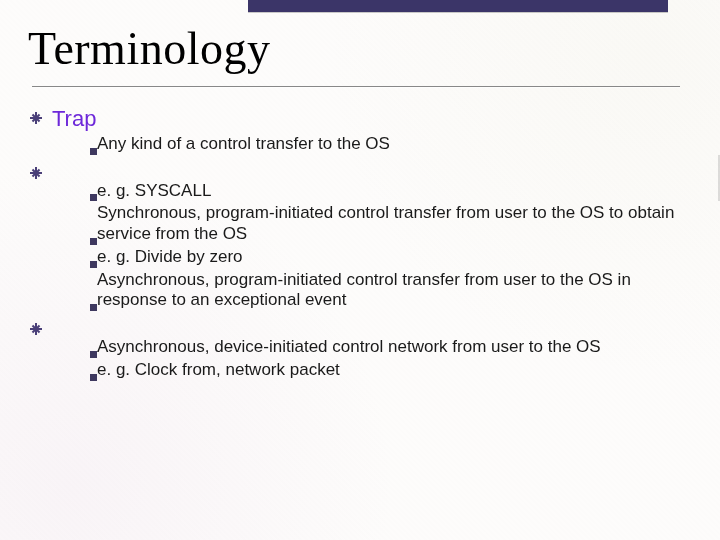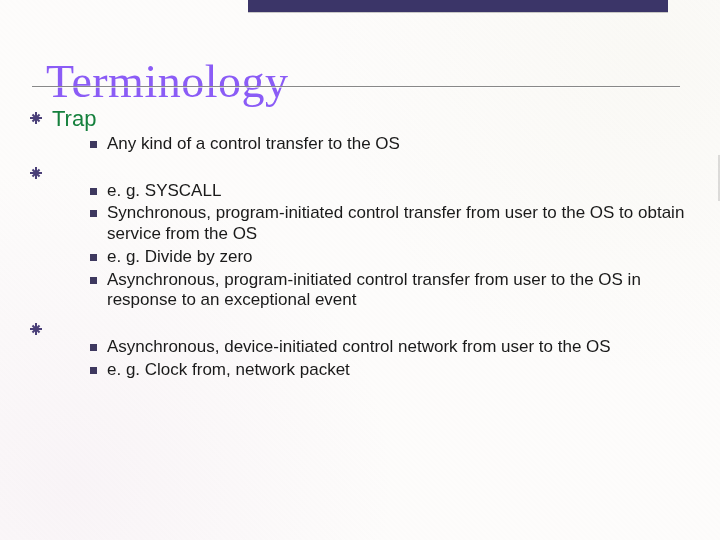--- a/index.html
+++ b/index.html
@@ -27,26 +27,25 @@
     top: 0;
     right: 52px;
     width: 420px;
     height: 12px;
     background: #3b3568;
     box-shadow: 0 1px 0 rgba(0,0,0,0.2);
   }
   .title {
     position: absolute;
     top: 22px;
-    left: 46px;
+    left: 28px;
     font-family: "Times New Roman", Times, serif;
     font-size: 46px;
-    color: #8b5cf6;
+    color: #000000;
     letter-spacing: 0.5px;
-    margin-top: 33px;
   }
   .title-rule {
     position: absolute;
     top: 86px;
     left: 32px;
     right: 40px;
     height: 0;
     border-top: 1px solid #888;
     box-shadow: 0 1px 0 rgba(255,255,255,0.6);
   }
@@ -92,26 +91,26 @@
   .l1-bullet .d::after {
     content: "";
     position: absolute;
     background: #4a3f78;
   }
   .l1-bullet .d::before { left: 4px; top: 0; width: 2px; height: 10px; }
   .l1-bullet .d::after  { top: 4px; left: 0; height: 2px; width: 10px; }
   .l1-text {
     font-family: "Comic Sans MS", "Comic Sans", cursive, sans-serif;
     font-size: 22px;
-    color: #15803d;
+    color: #6d28d9;
   }
   .l2 {
     display: flex;
-    align-items: flex-start;
-    gap: 10px;
+    align-items: flex-end;
+    gap: 0;
     margin: 2px 0 2px 60px;
     padding-right: 6px;
   }
   .l2-bullet {
     width: 7px;
     height: 7px;
     background: #3e385f;
     margin-top: 7px;
     flex: 0 0 7px;
   }

